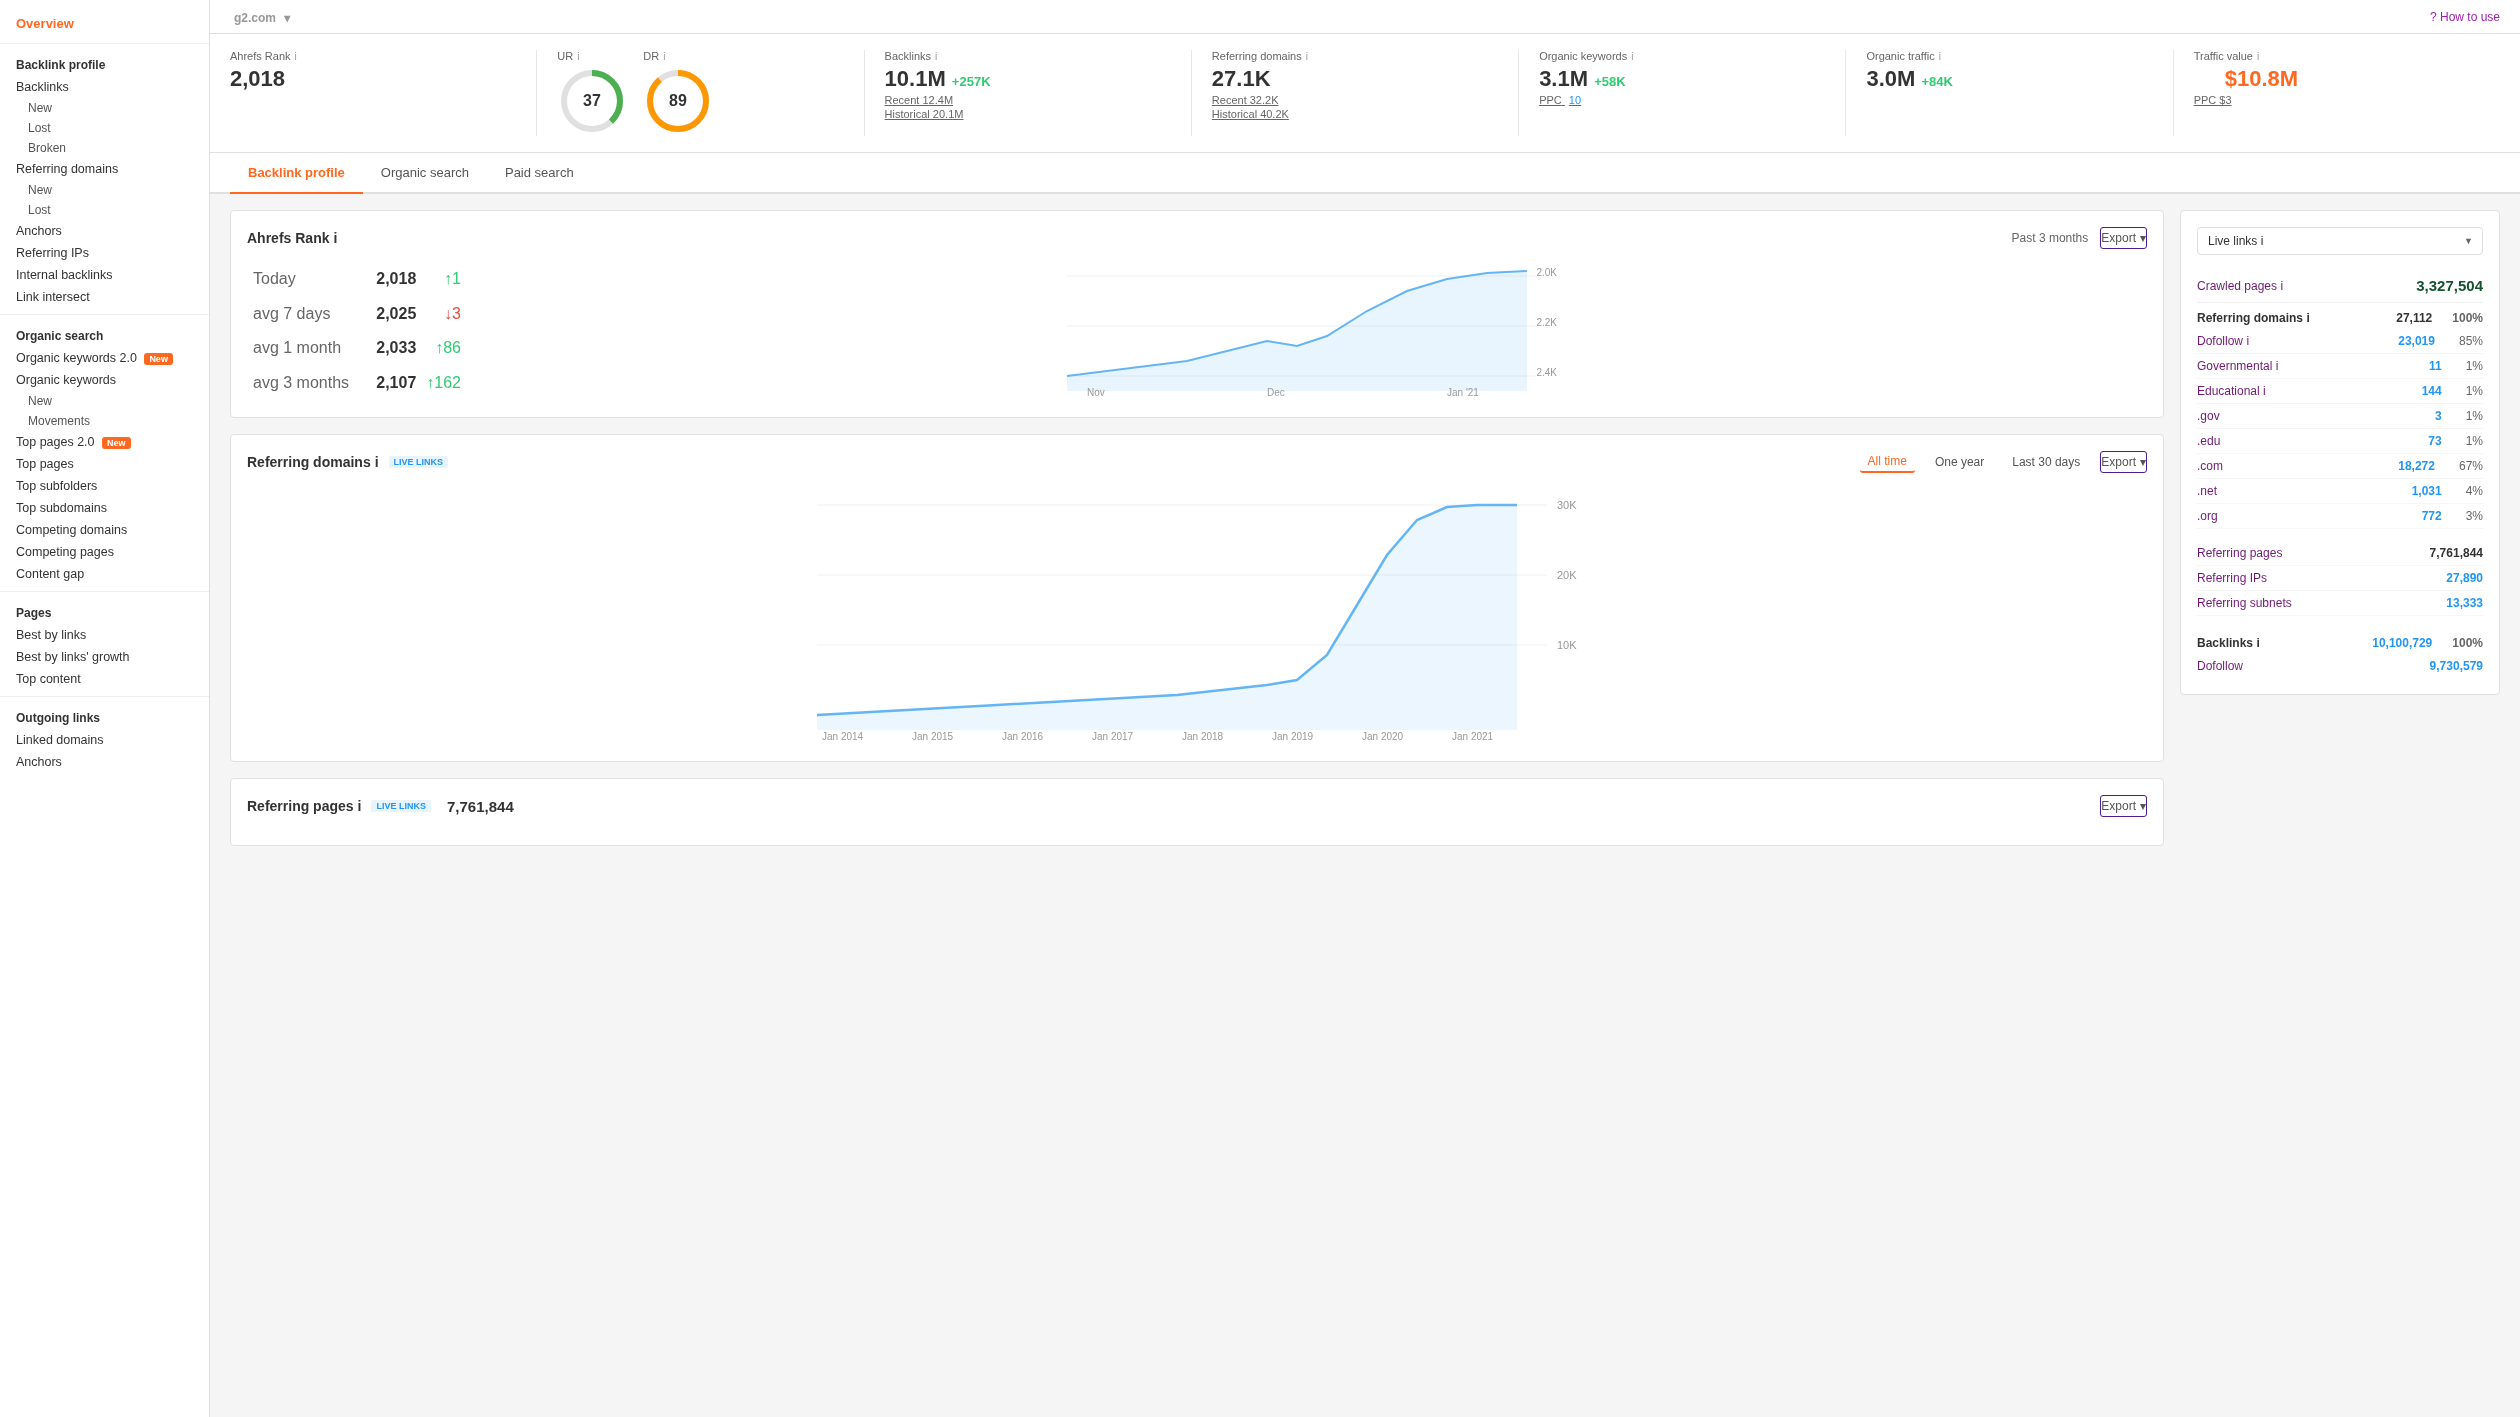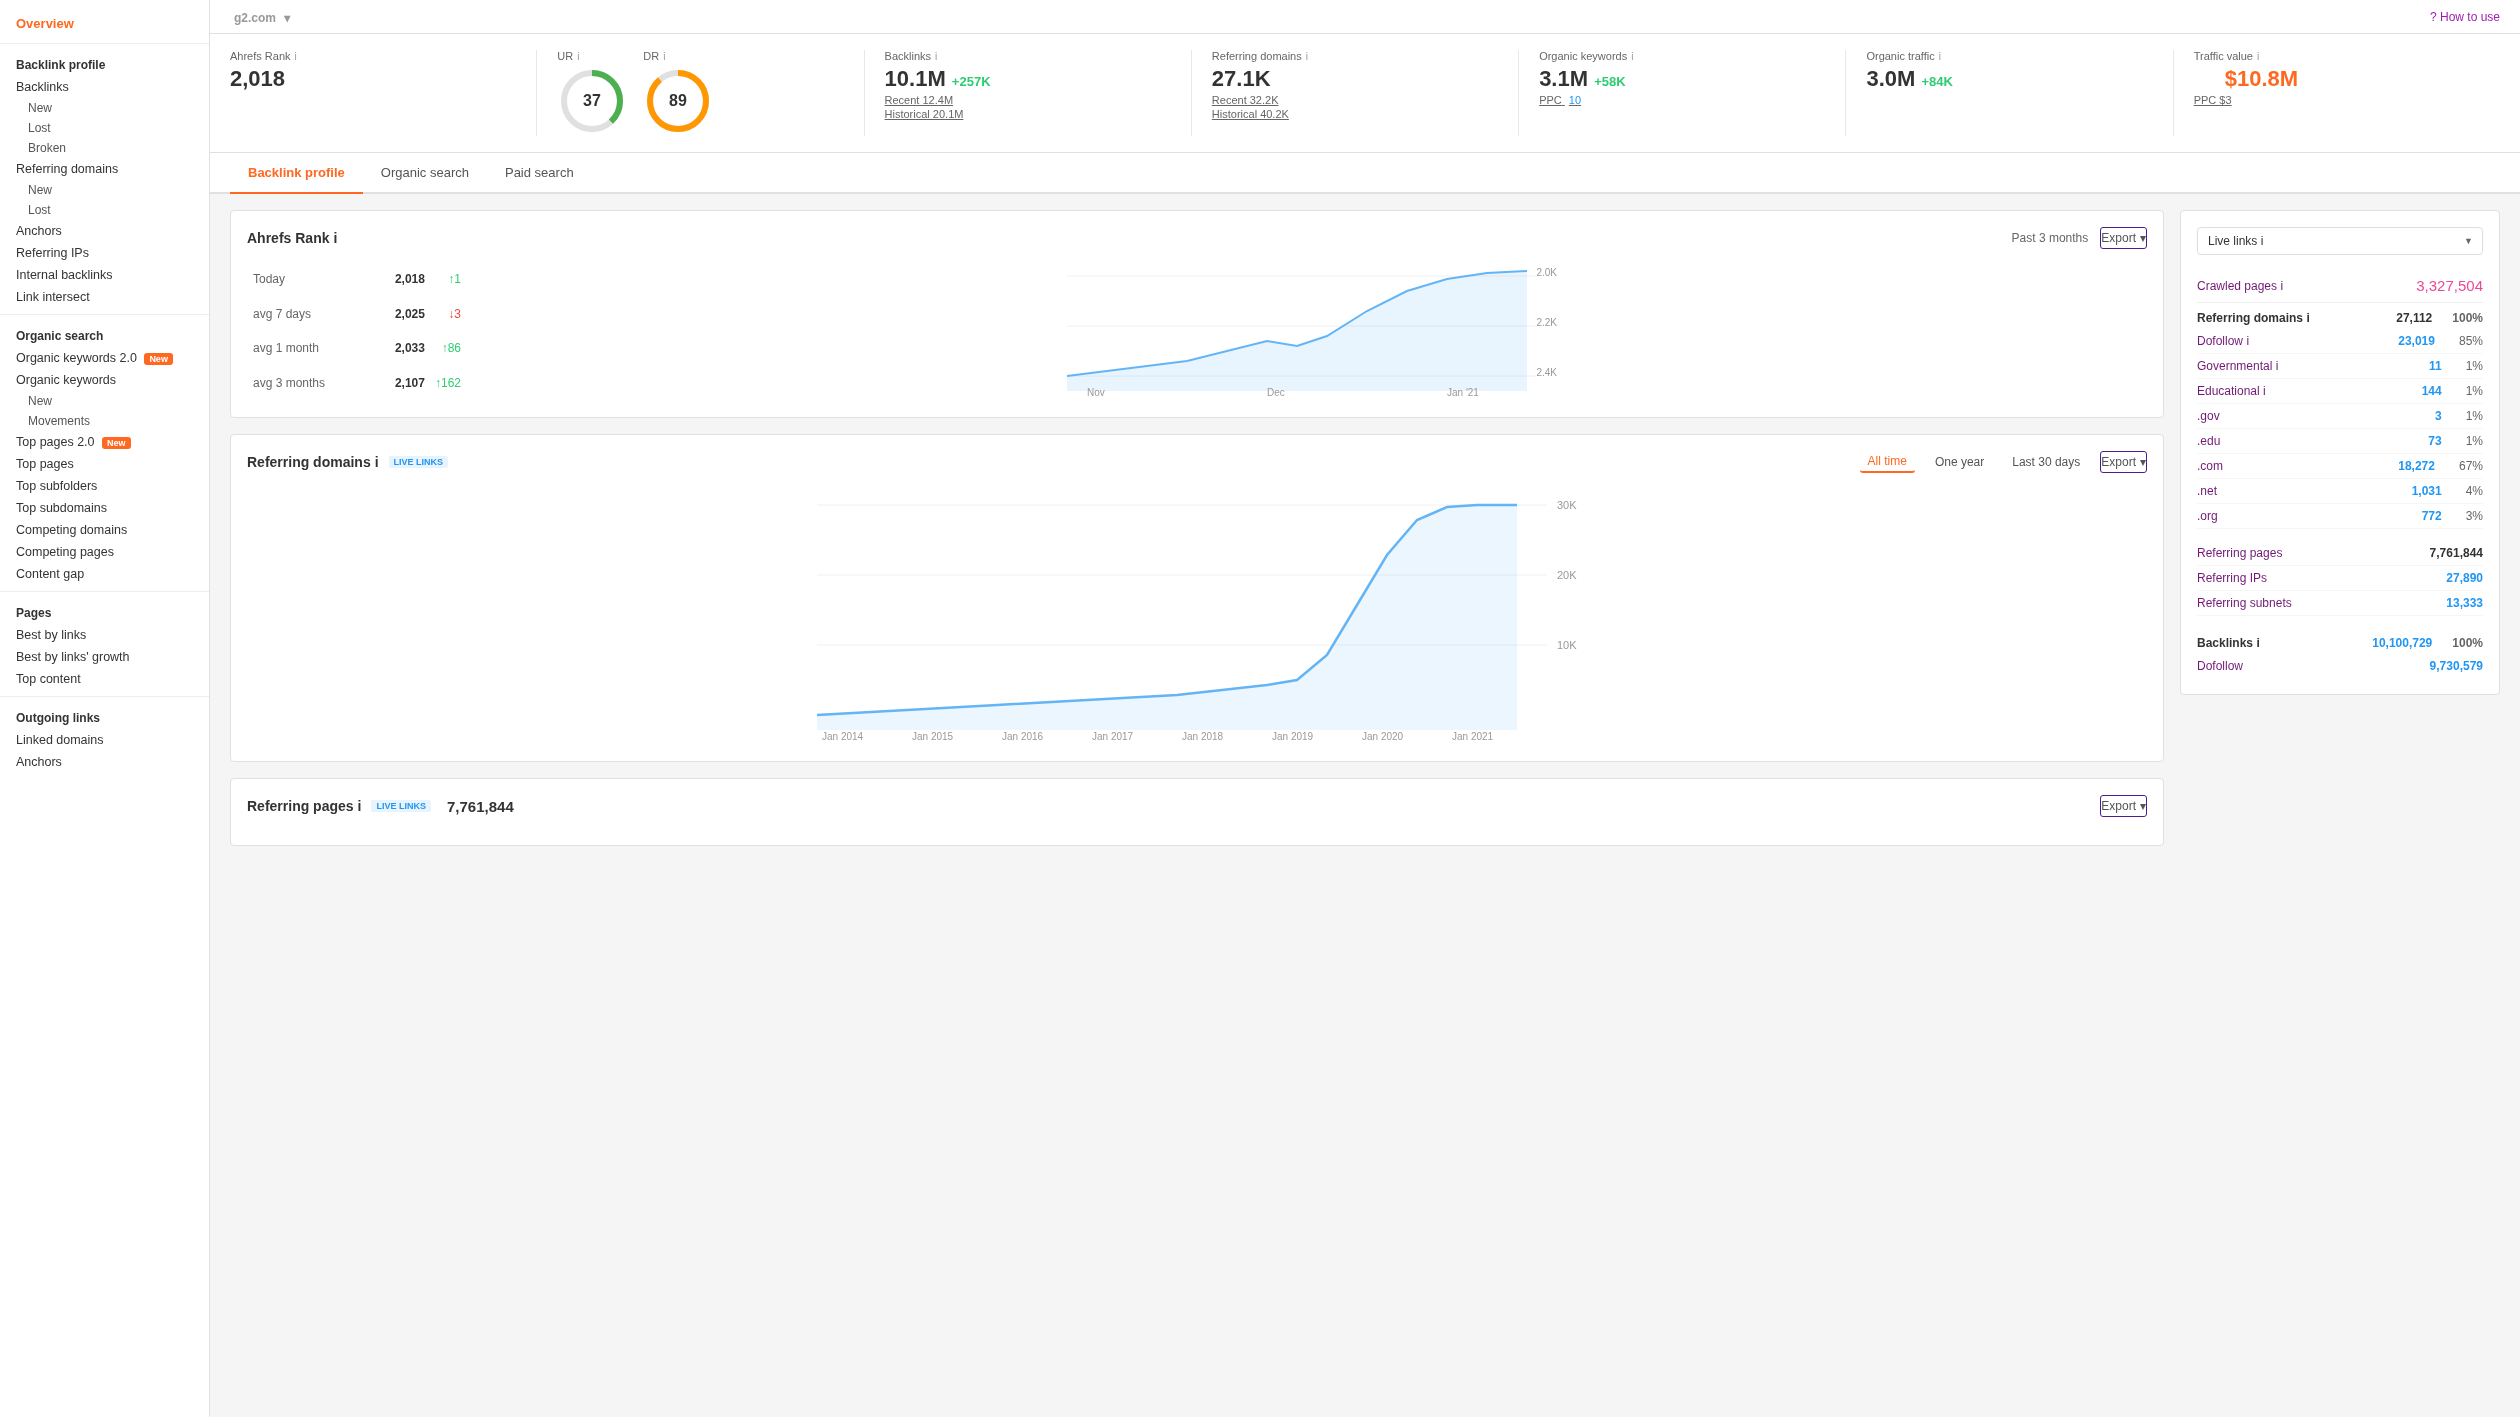--- a/index.html
+++ b/index.html
@@ -203,21 +203,21 @@
       gap: 4px;
       color: #555;
       cursor: pointer;
       font-size: 12px;
       padding: 3px 0;
       border: 1px solid #4c1d95;
       border-radius: 3px;
     }
 
     
-    .rank-table { width: 100%; font-size: 12px; }
+    .rank-table { width: 100%; font-size: 16px; }
     .rank-table tr { border-bottom: 1px solid #f0f0f0; }
     .rank-table td { padding: 6px 4px; }
     .rank-table td:first-child { color: #666; width: 120px; }
     .rank-table td:nth-child(2) { font-weight: 600; text-align: right; width: 60px; }
     .rank-table td:nth-child(3) { text-align: right; }
     .up { color: #2ecc71; }
     .down { color: #e74c3c; }
 
     
     .info-card {
@@ -285,21 +285,21 @@
       pointer-events: none;
     }
     .crawled-pages-row {
       display: flex;
       justify-content: space-between;
       align-items: center;
       padding: 8px 0;
       border-bottom: 1px solid #f0f0f0;
       font-size: 12px;
     }
-    .page-row-value { font-size: 15px; font-weight: 400; color: #ec4899; margin-left: 12px; }
+    .page-row-value { font-size: 15px; font-weight: 700; color: #14532d; margin-left: 12px; }
 
     
     svg { display: block; }
   </style>
 </head>
 <body>
 
 <div id="sidebar">
   <div class="overview-link">Overview</div>
   <div class="sidebar-divider"></div>

